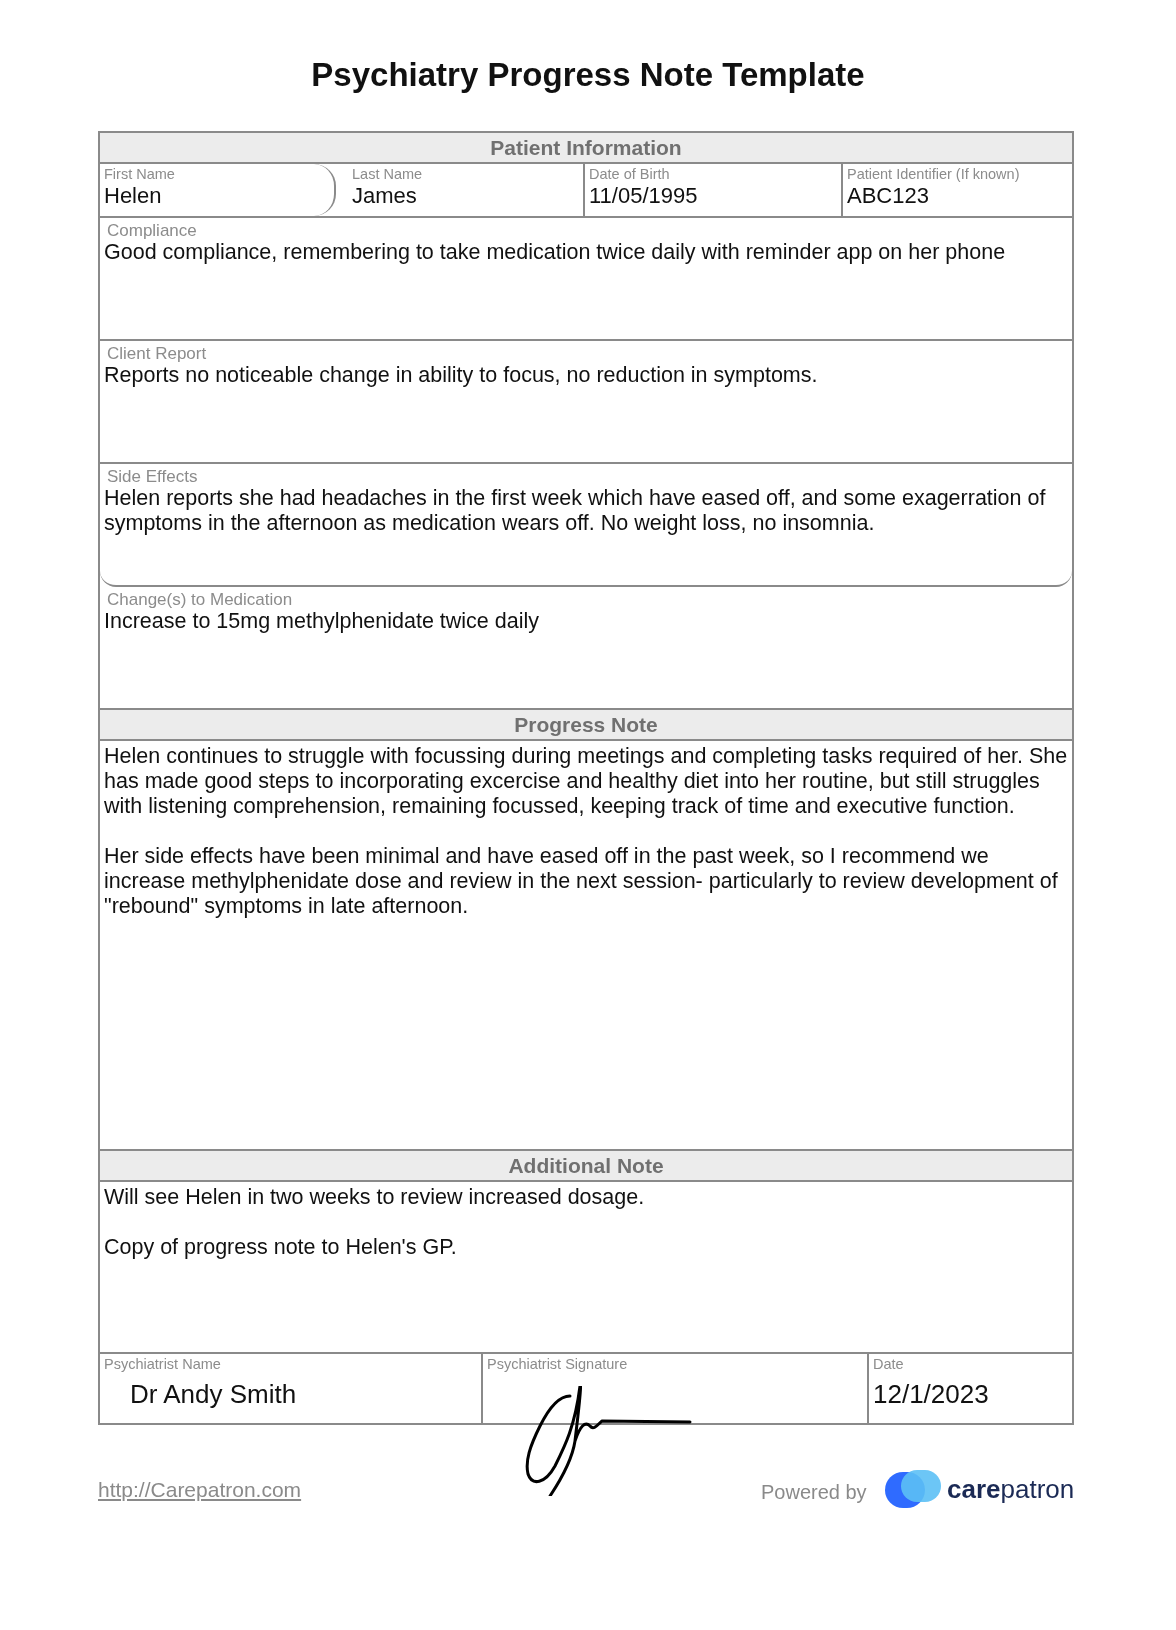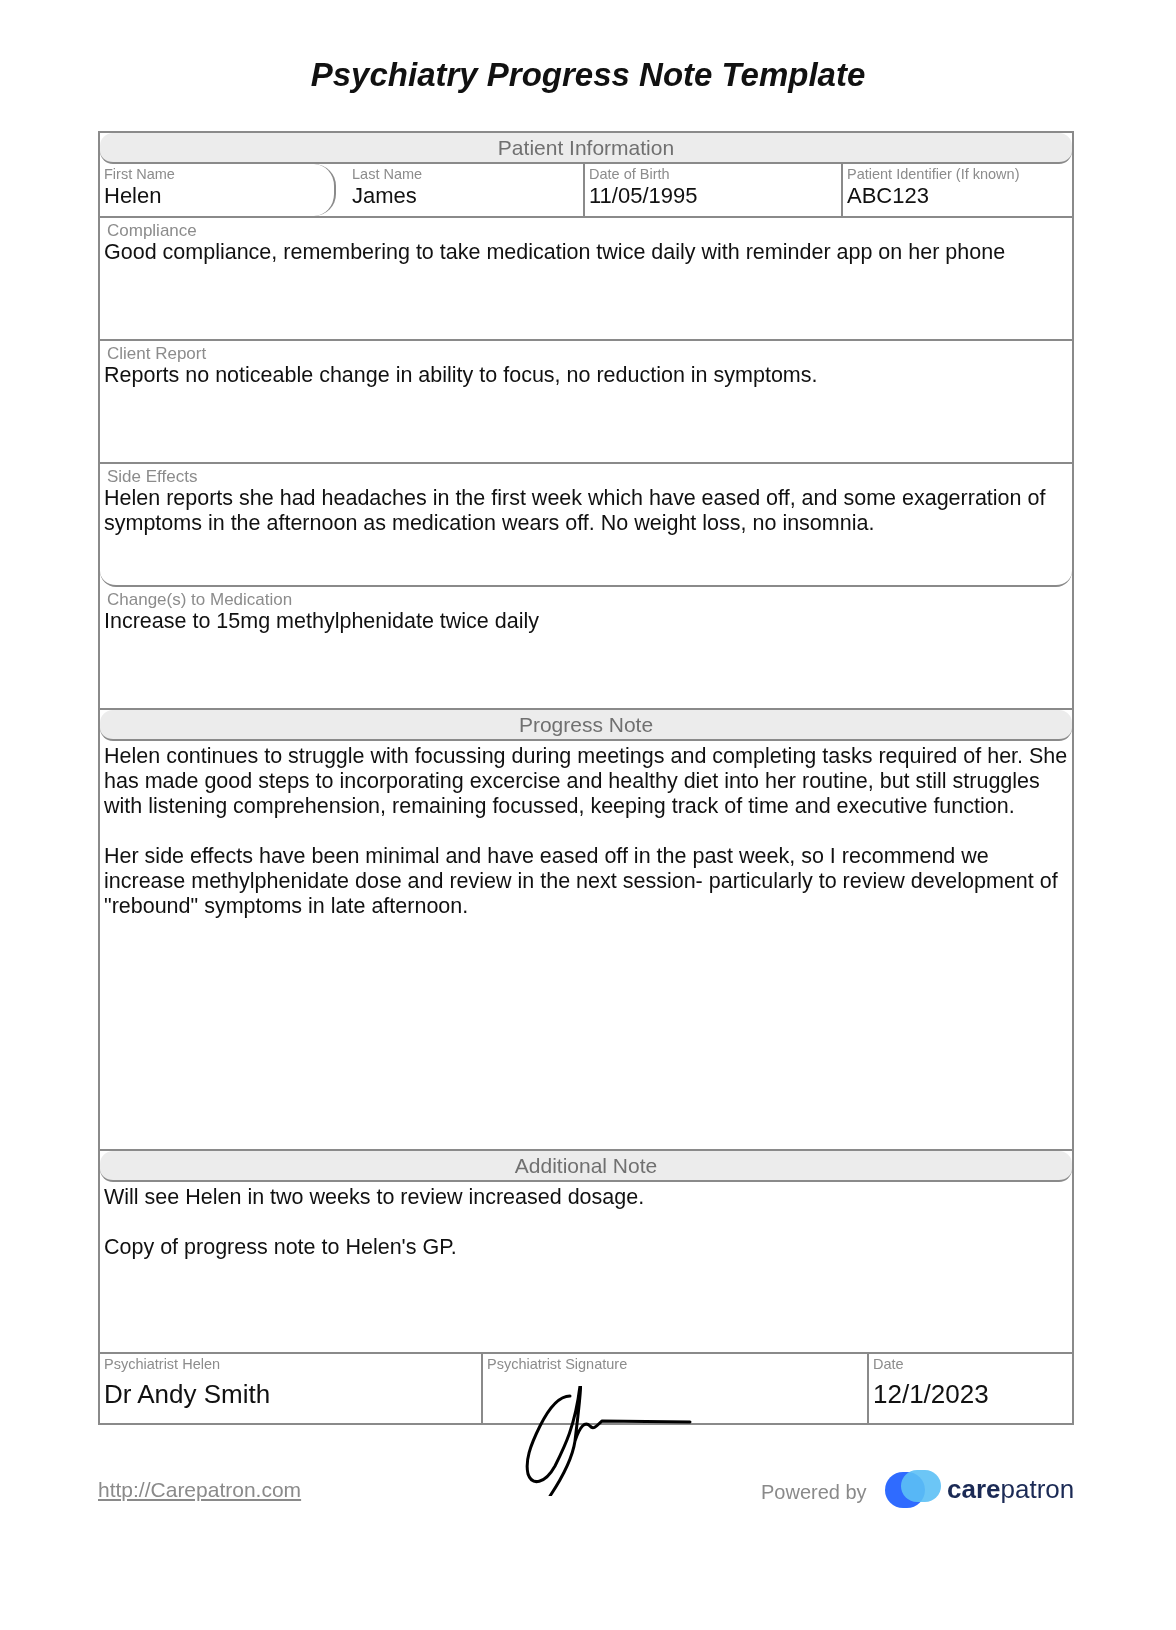--- a/index.html
+++ b/index.html
@@ -1,19 +1,19 @@
 <!DOCTYPE html>
 <html><head>
 <meta charset="utf-8">
 <style>
   html, body { margin:0; padding:0; background:#ffffff; }
   body { width:1176px; height:1630px; position:relative; font-family:"Liberation Sans", sans-serif; color:#111; }
-  .title { position:absolute; top:56px; left:0; width:1176px; text-align:center; font-size:33px; font-weight:bold; color:#111;font-style:italic; }
+  .title { position:absolute; top:56px; left:0; width:1176px; text-align:center; font-size:33px; font-weight:bold; color:#111; }
   .form { position:absolute; left:98px; top:131px; width:976px; border:2px solid #8a8a8a; box-sizing:border-box; }
-  .sec-h { background:#ececec; border-bottom:2px solid #8a8a8a; text-align:center; font-weight:normal; color:#707070; font-size:21px; height:29px; line-height:30px;border-radius:13px; }
+  .sec-h { background:#ececec; border-bottom:2px solid #8a8a8a; text-align:center; font-weight:bold; color:#707070; font-size:21px; height:29px; line-height:30px; }
   .row { display:flex; border-bottom:2px solid #8a8a8a; }
   .cell { box-sizing:border-box; border-right:2px solid #8a8a8a; padding:0 4px; position:relative; }
   .cell:last-child { border-right:none; }
   .lbl { font-size:14.5px; color:#8c8c8c; line-height:17px; padding-top:2px; }
   .val { font-size:22px; color:#111; line-height:26px; }
   .block { border-bottom:2px solid #8a8a8a; padding:0 4px; box-sizing:border-box; }
   .block .lbl { font-size:17px; color:#8c8c8c; line-height:19px; padding-top:3px; padding-left:3px; }
   .block .val { font-size:21.5px; line-height:25px; white-space:pre-wrap; }
   .nb { border-bottom:none; }
   .footer-link { position:absolute; left:98px; top:1478px; font-size:21px; color:#8a8a8a; text-decoration:underline; }
@@ -75,22 +75,22 @@
 
   <div class="sec-h">Additional Note</div>
   <div class="block" style="height:172px; padding-top:3px;">
     <div class="val">Will see Helen in two weeks to review increased dosage.
 
 Copy of progress note to Helen's GP.</div>
   </div>
 
   <div class="row nb" style="height:69px;">
     <div class="cell" style="width:383px;">
-      <div class="lbl">Psychiatrist Helen</div>
-      <div class="val" style="font-size:26px; line-height:34px; padding-top:4px;">Dr Andy Smith</div>
+      <div class="lbl">Psychiatrist Name</div>
+      <div class="val" style="font-size:26px; line-height:34px; padding-top:4px;margin-left:26px;">Dr Andy Smith</div>
     </div>
     <div class="cell" style="width:386px;">
       <div class="lbl">Psychiatrist Signature</div>
     </div>
     <div class="cell" style="flex:1;">
       <div class="lbl">Date</div>
       <div class="val" style="font-size:26px; line-height:34px; padding-top:4px;">12/1/2023</div>
     </div>
   </div>
 </div>

